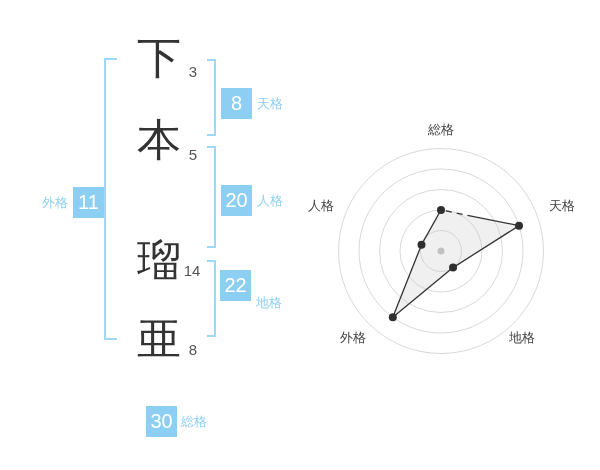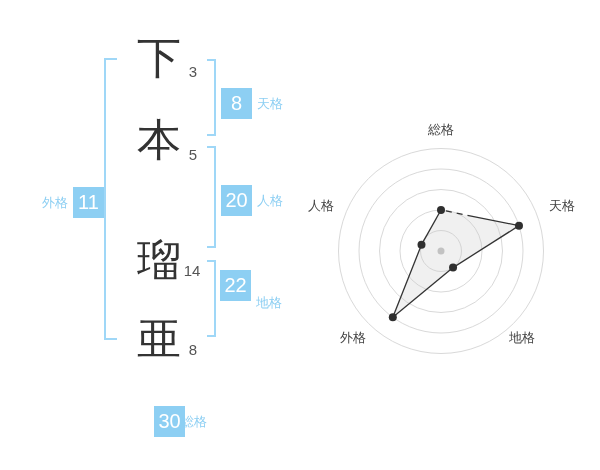--- a/index.html
+++ b/index.html
@@ -53,21 +53,21 @@
     font-size: 13px; color: #8dcff3; white-space: nowrap;
   }
   .badge-tenkaku { left: 221px; top: 88px; }
   .label-tenkaku { left: 257px; top: 88px; }
   .badge-jinkaku { left: 221px; top: 185px; }
   .label-jinkaku { left: 257px; top: 185px; }
   .badge-gaikaku { left: 73px;  top: 187px; }
   .label-gaikaku { left: 42px;  top: 187px; }
   .badge-chikaku { left: 220px; top: 270px; }
   .label-chikaku { left: 256px; top: 287px; }
-  .badge-soukaku { left: 154px; top: 406px; }
+  .badge-soukaku { left: 146px; top: 406px; }
   .label-soukaku { left: 181px; top: 406px; }
 
   
   .radar {
     position: absolute; left: 290px; top: 91px; width: 310px; height: 310px;
   }
   .radar svg { position: absolute; left: 0; top: 0; }
   .radar-label {
     position: absolute; transform: translate(-50%, -50%);
     font-size: 13px; color: #444; white-space: nowrap;

